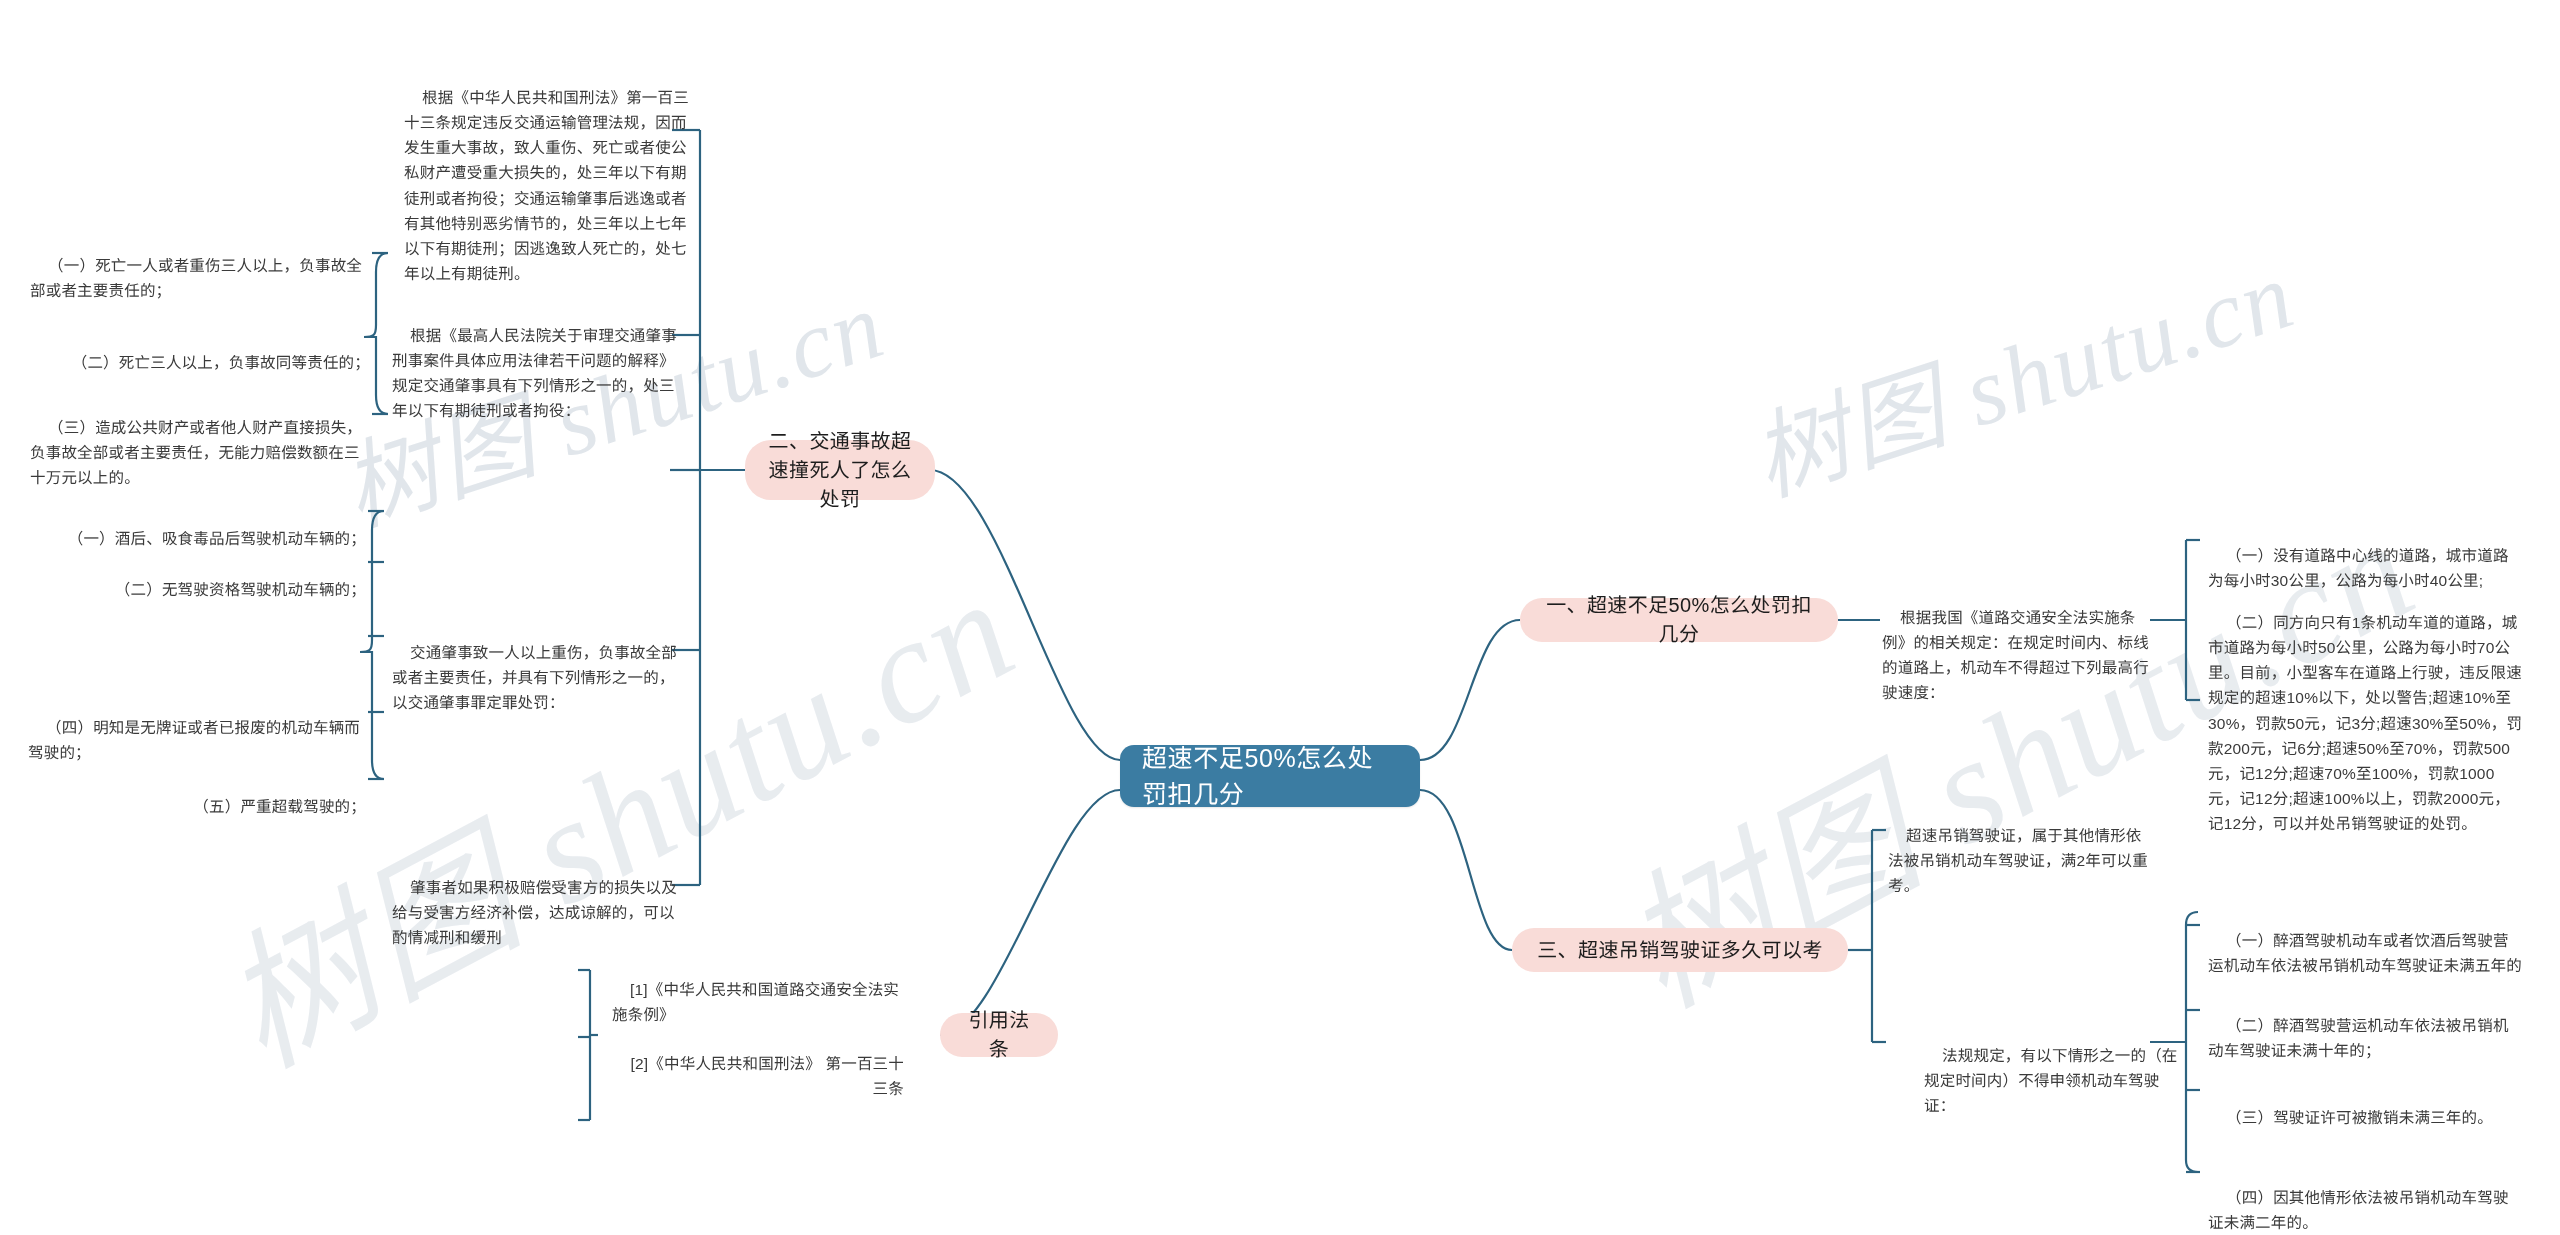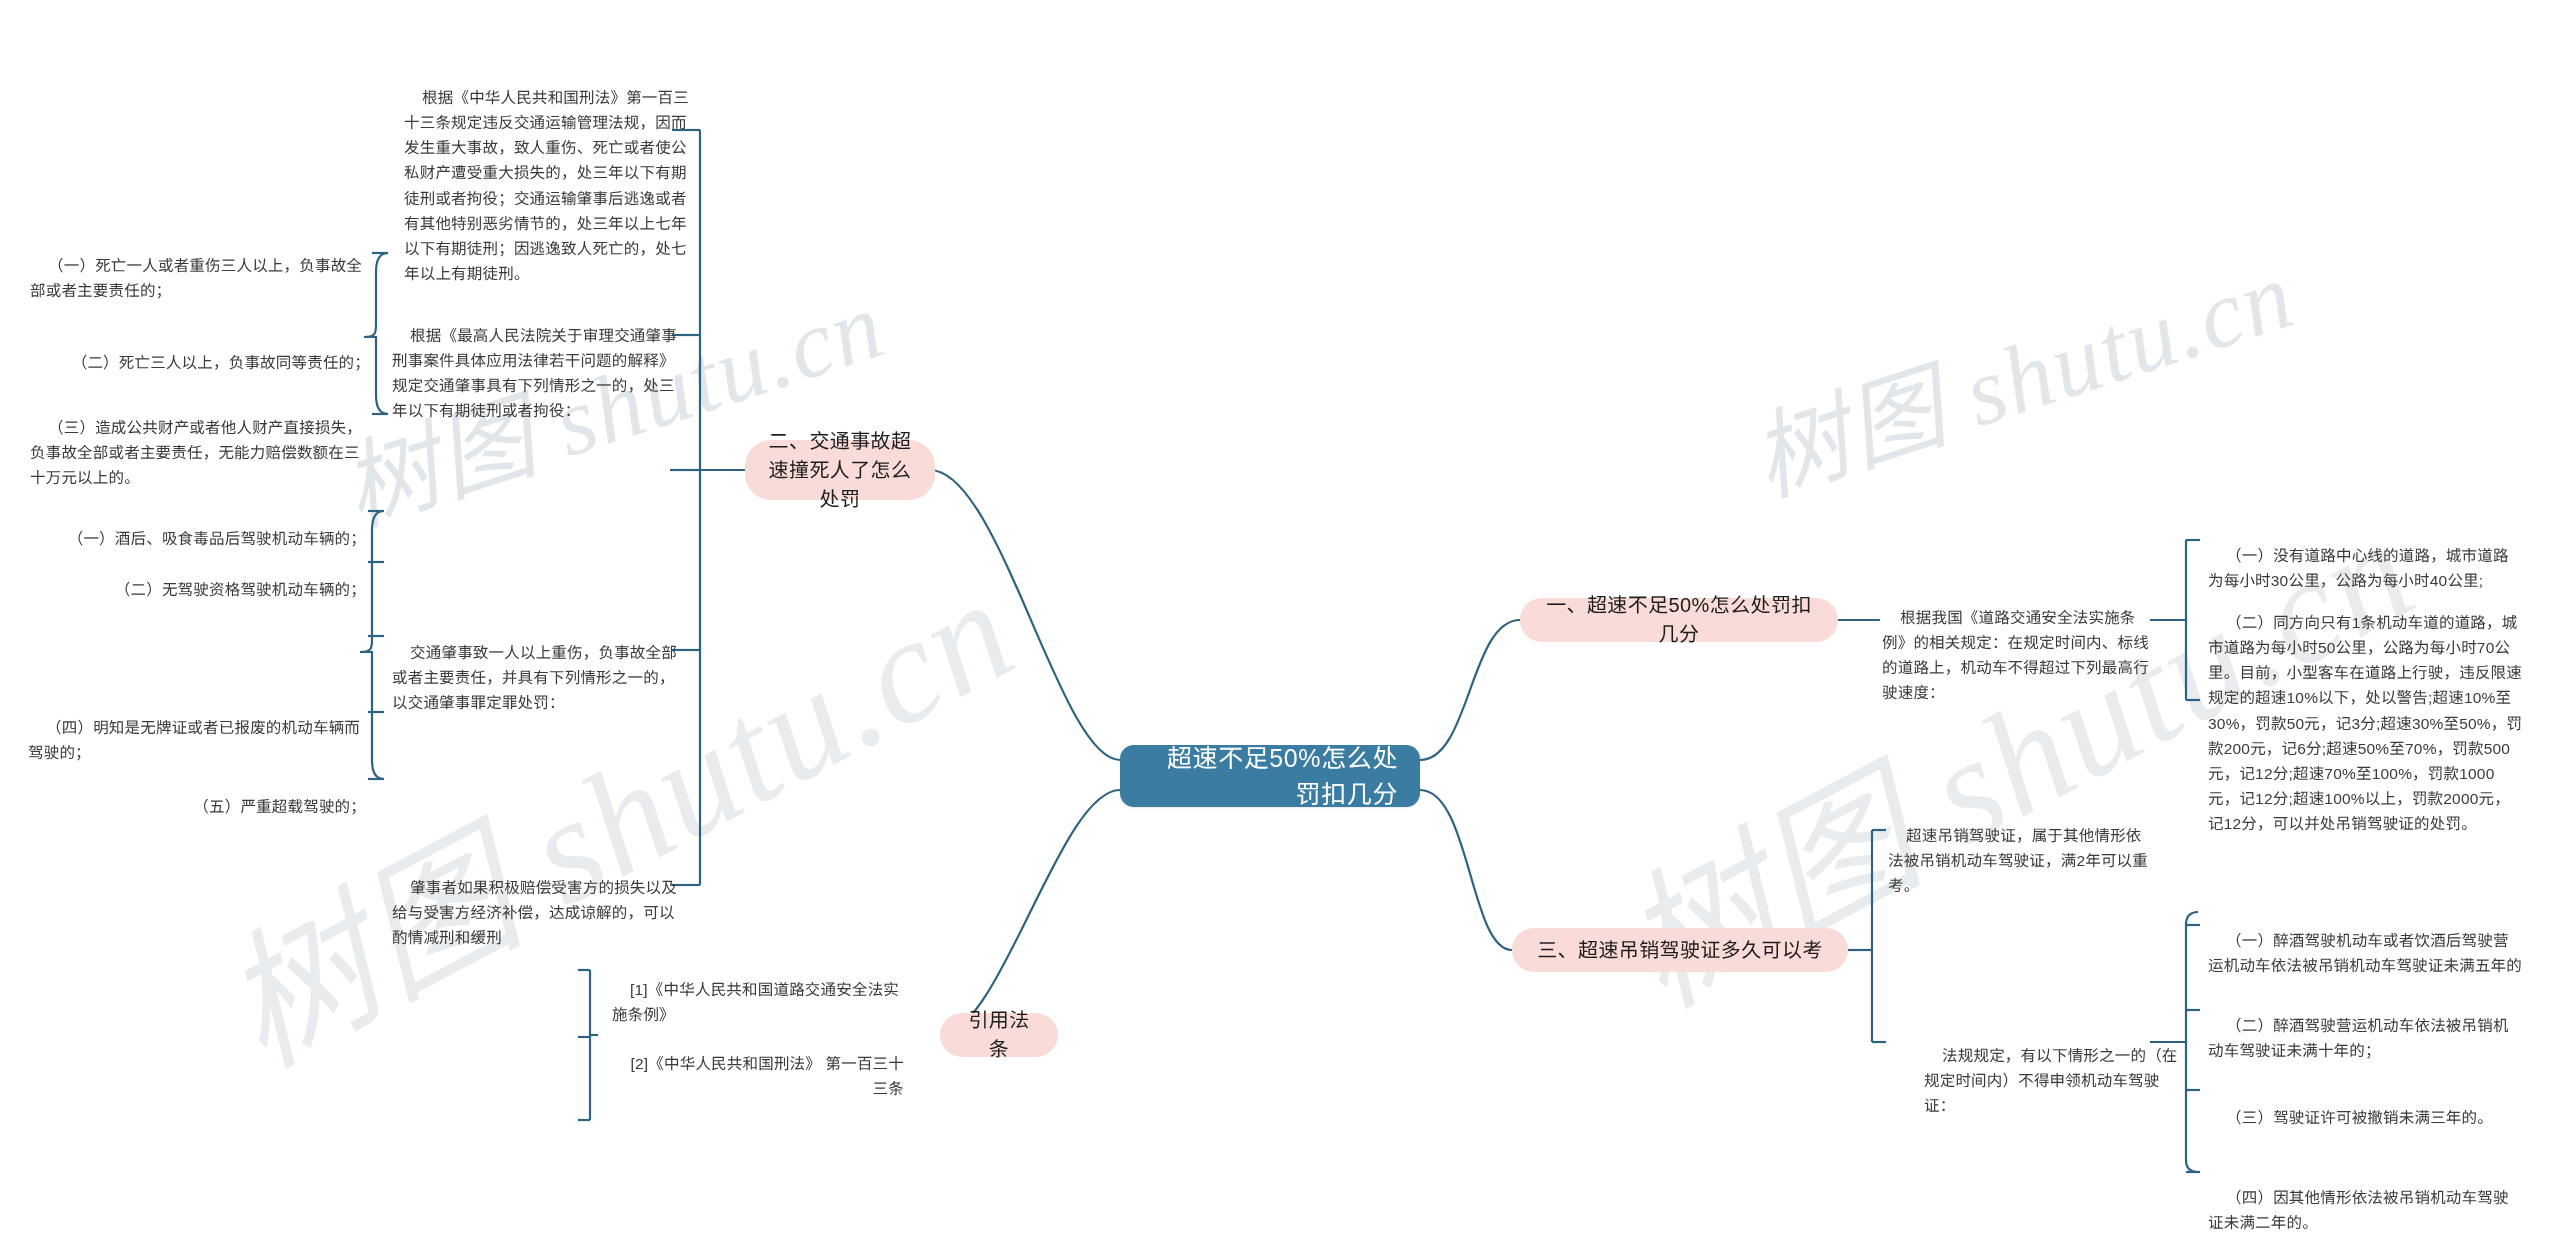--- a/index.html
+++ b/index.html
@@ -76,21 +76,21 @@
     align-items: center;
     justify-content: center;
   }
   
   .root {
     background: #3b7ca2;
     border-radius: 14px;
     color: #ffffff;
     font-size: 25px;
     line-height: 1.45;
-    text-align: right;
+    text-align: left;
     letter-spacing: .6px;
     display: flex;
     align-items: center;
     justify-content: center;
     padding: 14px 22px;
     box-shadow: 0 1px 2px rgba(0,0,0,.10);
   }
 </style>
 </head>
 <body>

